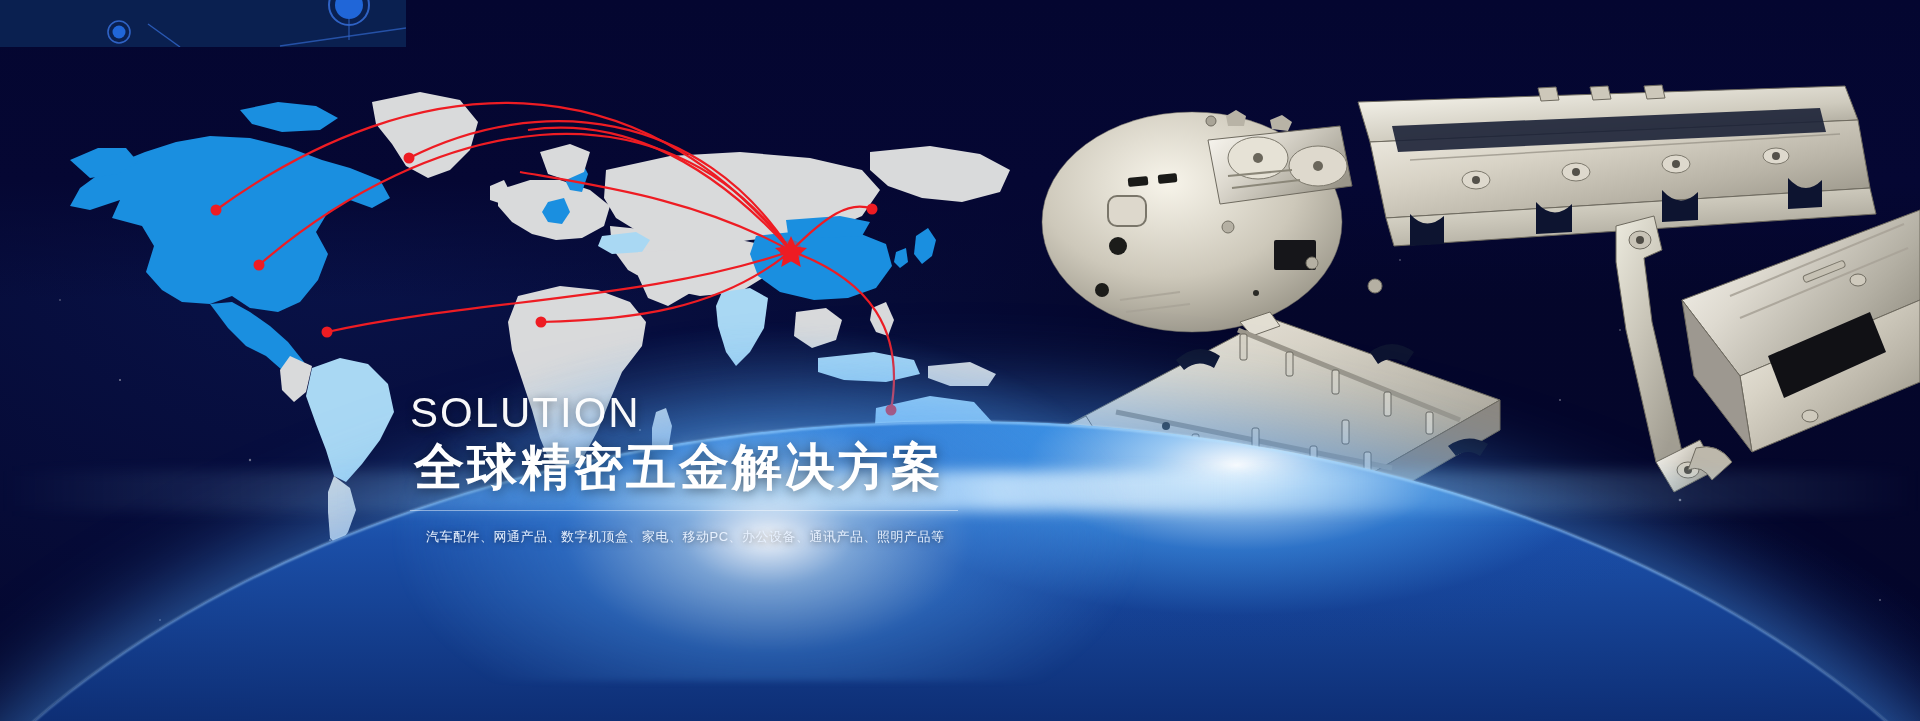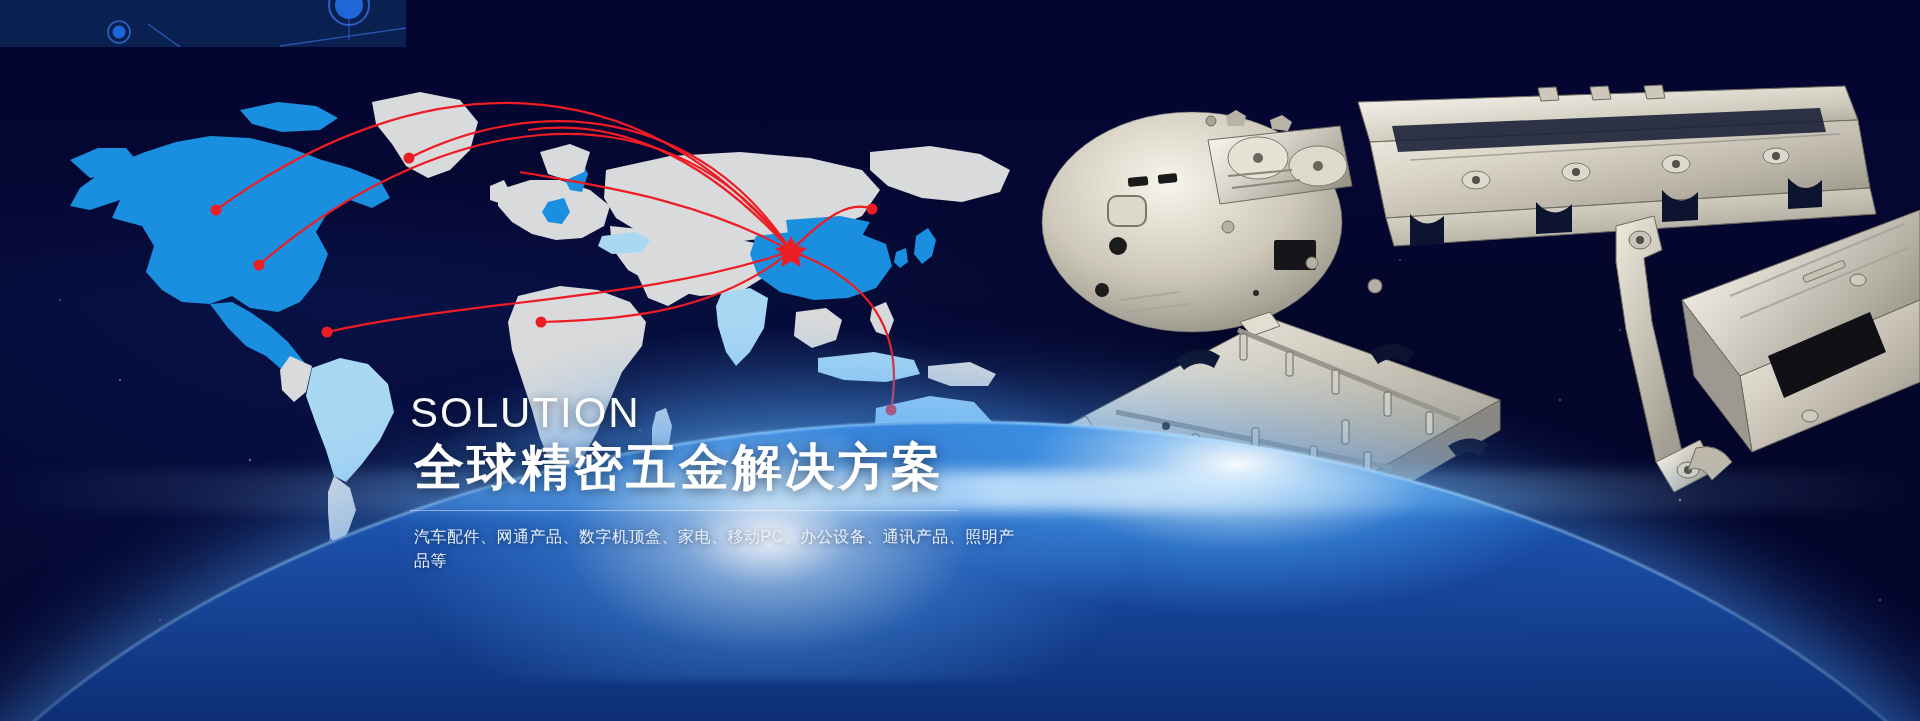--- a/index.html
+++ b/index.html
@@ -72,21 +72,21 @@
   }
   .copy .headline{
     font-size:50px;font-weight:700;color:#fff;line-height:1.08;margin:4px;
     letter-spacing:3px;
     text-shadow:0 2px 12px rgba(0,0,0,.5);
   }
   .copy .rule{
     width:548px;height:1px;background:rgba(255,255,255,.45);margin:16px 0 14px 0;
   }
   .copy .sub{
-    font-size:16px;color:#e7f1ff;letter-spacing:.5px;margin:4px;line-height:1.5;
+    font-size:13px;color:#e7f1ff;letter-spacing:.5px;margin:16px;line-height:1.5;
     text-shadow:0 1px 6px rgba(0,0,0,.5);
   }
 </style>
 </head>
 <body>
 
 <div class="stage">
 
   <div class="bg-base"></div>
   <div class="bg-vignette"></div>

